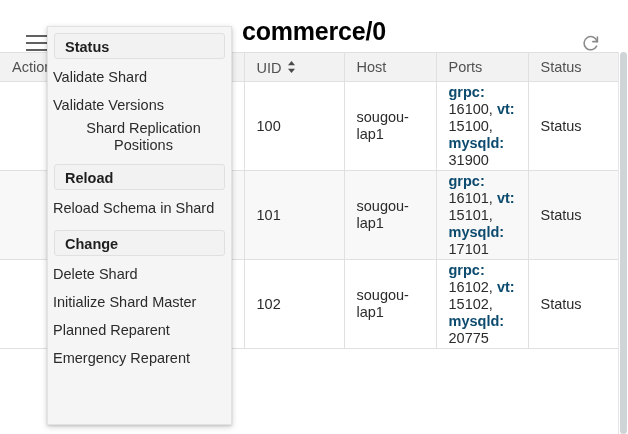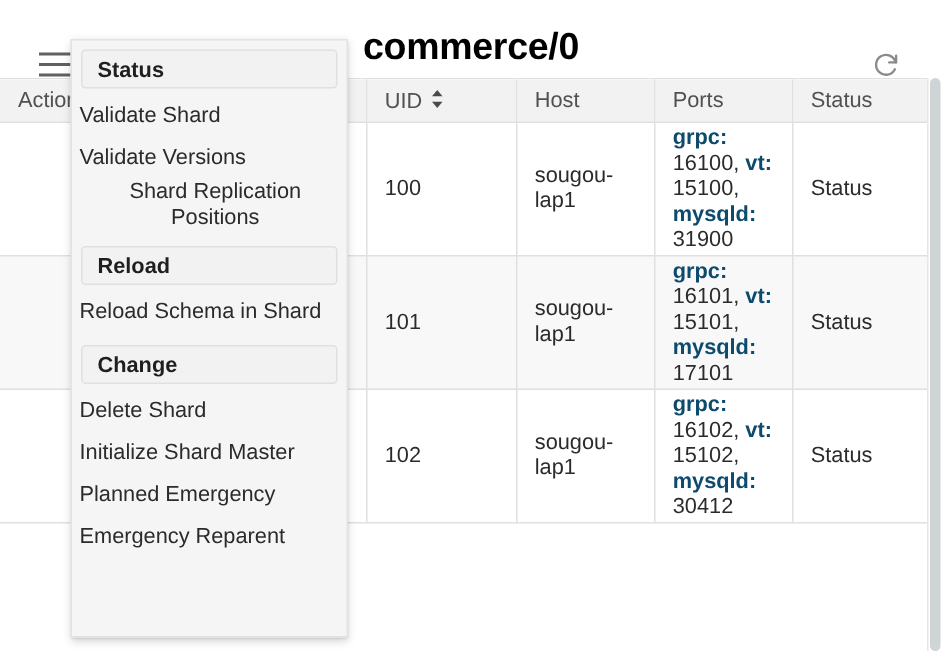--- a/index.html
+++ b/index.html
@@ -295,21 +295,21 @@
         <tr>
           <td class="col-actions">
             <span class="row-hamburger">
               <span></span>
               <span></span>
               <span></span>
             </span>
           </td>
           <td>102</td>
           <td>sougou-lap1</td>
-          <td class="ports-cell"><b>grpc:</b> <span>16102,</span> <b>vt:</b> <span>15102,</span> <b>mysqld:</b> <span>30412</span></td>
+          <td class="ports-cell"><b>grpc:</b> <span>16102,</span> <b>vt:</b> <span>15102,</span> <b>mysqld:</b> <span>20775</span></td>
           <td class="status-cell">Status</td>
         </tr>
 
       </tbody>
     </table>
   </div>
 
   <div class="scrollbar-track"></div>
   <div class="scrollbar-thumb"></div>
 
@@ -320,18 +320,18 @@
     <div class="menu-item">Validate Versions</div>
     <div class="menu-item two-line">Shard Replication Positions</div>
 
     <div class="menu-section mt">Reload</div>
     <div class="menu-item">Reload Schema in Shard</div>
 
     <div class="menu-section mt">Change</div>
     <div class="menu-item">Delete Shard</div>
 
     <div class="menu-item">Initialize Shard Master</div>
-    <div class="menu-item">Planned Emergency</div>
+    <div class="menu-item">Planned Reparent</div>
     <div class="menu-item">Emergency Reparent</div>
 
   </div>
 
 </div>
 
 </body></html>

